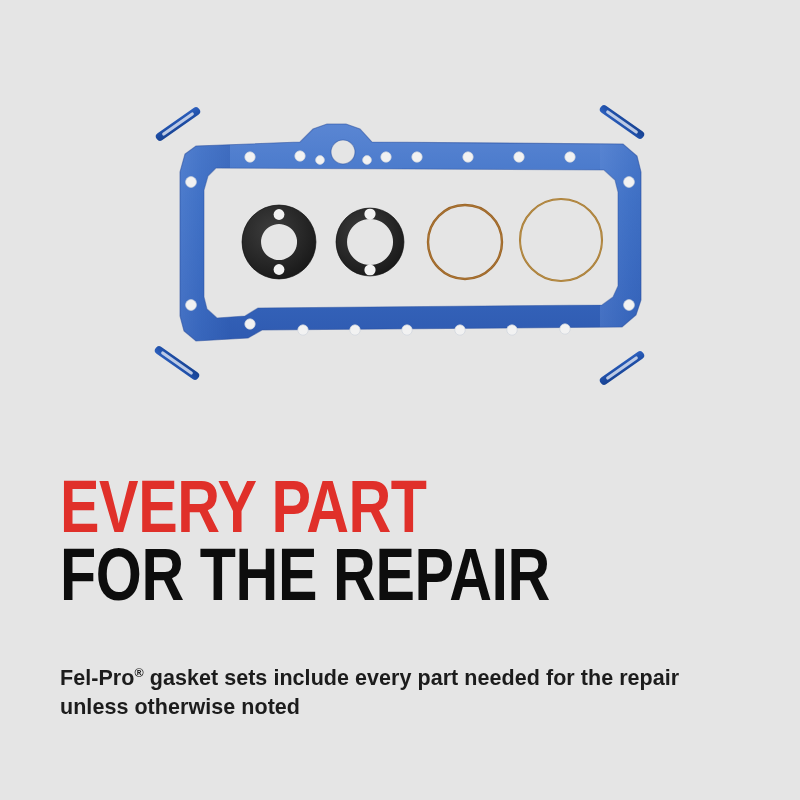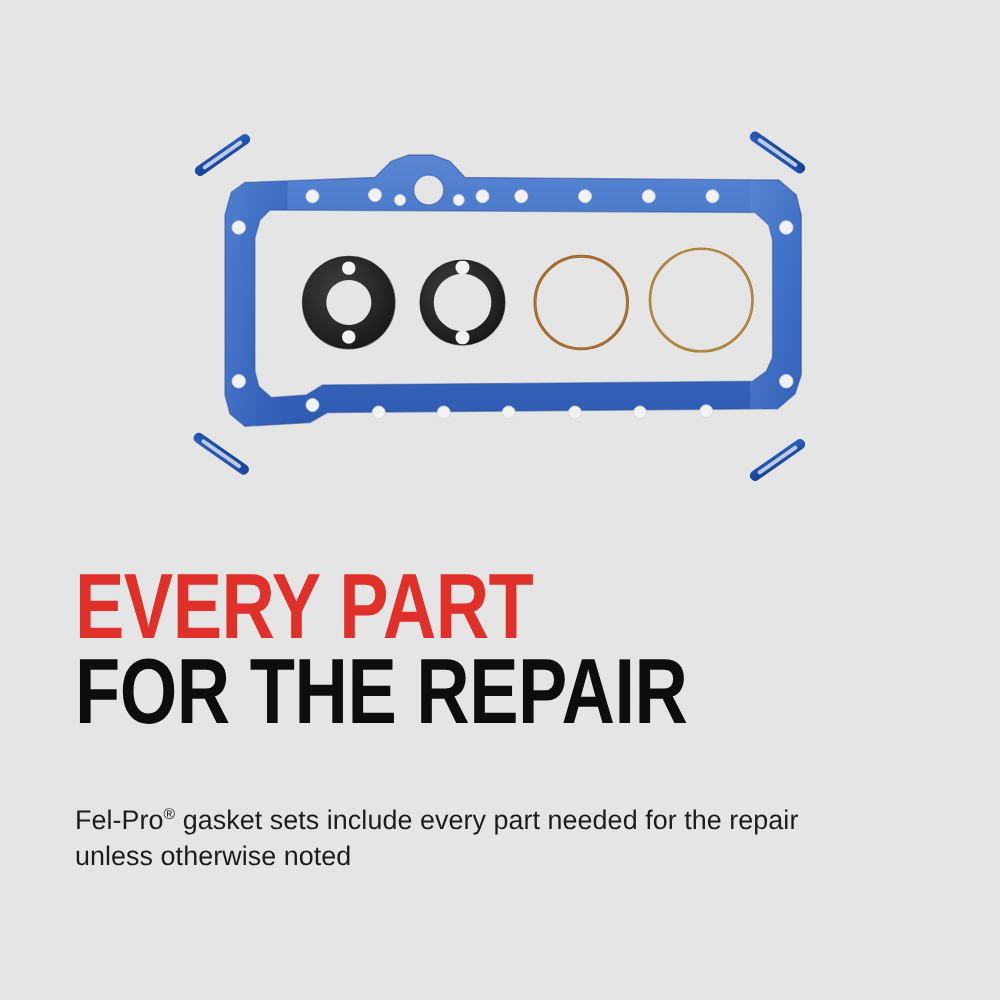--- a/index.html
+++ b/index.html
@@ -31,21 +31,21 @@
   .product-svg {
     display: block;
     width: 800px;
     height: 450px;
   }
 
   
   .copy-block {
     position: absolute;
     left: 60px;
-    top: 454px;
+    top: 476px;
     width: 700px;
   }
   .headline {
     margin: 0;
     font-family: "Liberation Sans Narrow", "Liberation Sans", sans-serif;
     font-weight: 700;
     font-size: 74px;
     line-height: 0.84;
     letter-spacing: -0.5px;
     transform: scaleX(0.80);
@@ -61,21 +61,21 @@
   }
   .subcopy {
     margin: 0;
     position: absolute;
     left: 0;
     top: 188px;
     width: 640px;
     color: #1c1c1c;
     font-size: 21.5px;
     line-height: 1.36;
-    font-weight: 400;
+    font-weight: 700;
     letter-spacing: 0.05px;
   }
   .subcopy sup {
     font-size: 0.58em;
     vertical-align: super;
     line-height: 0;
   }
 </style>
 </head>
 <body style="background: rgb(229, 229, 229);">

